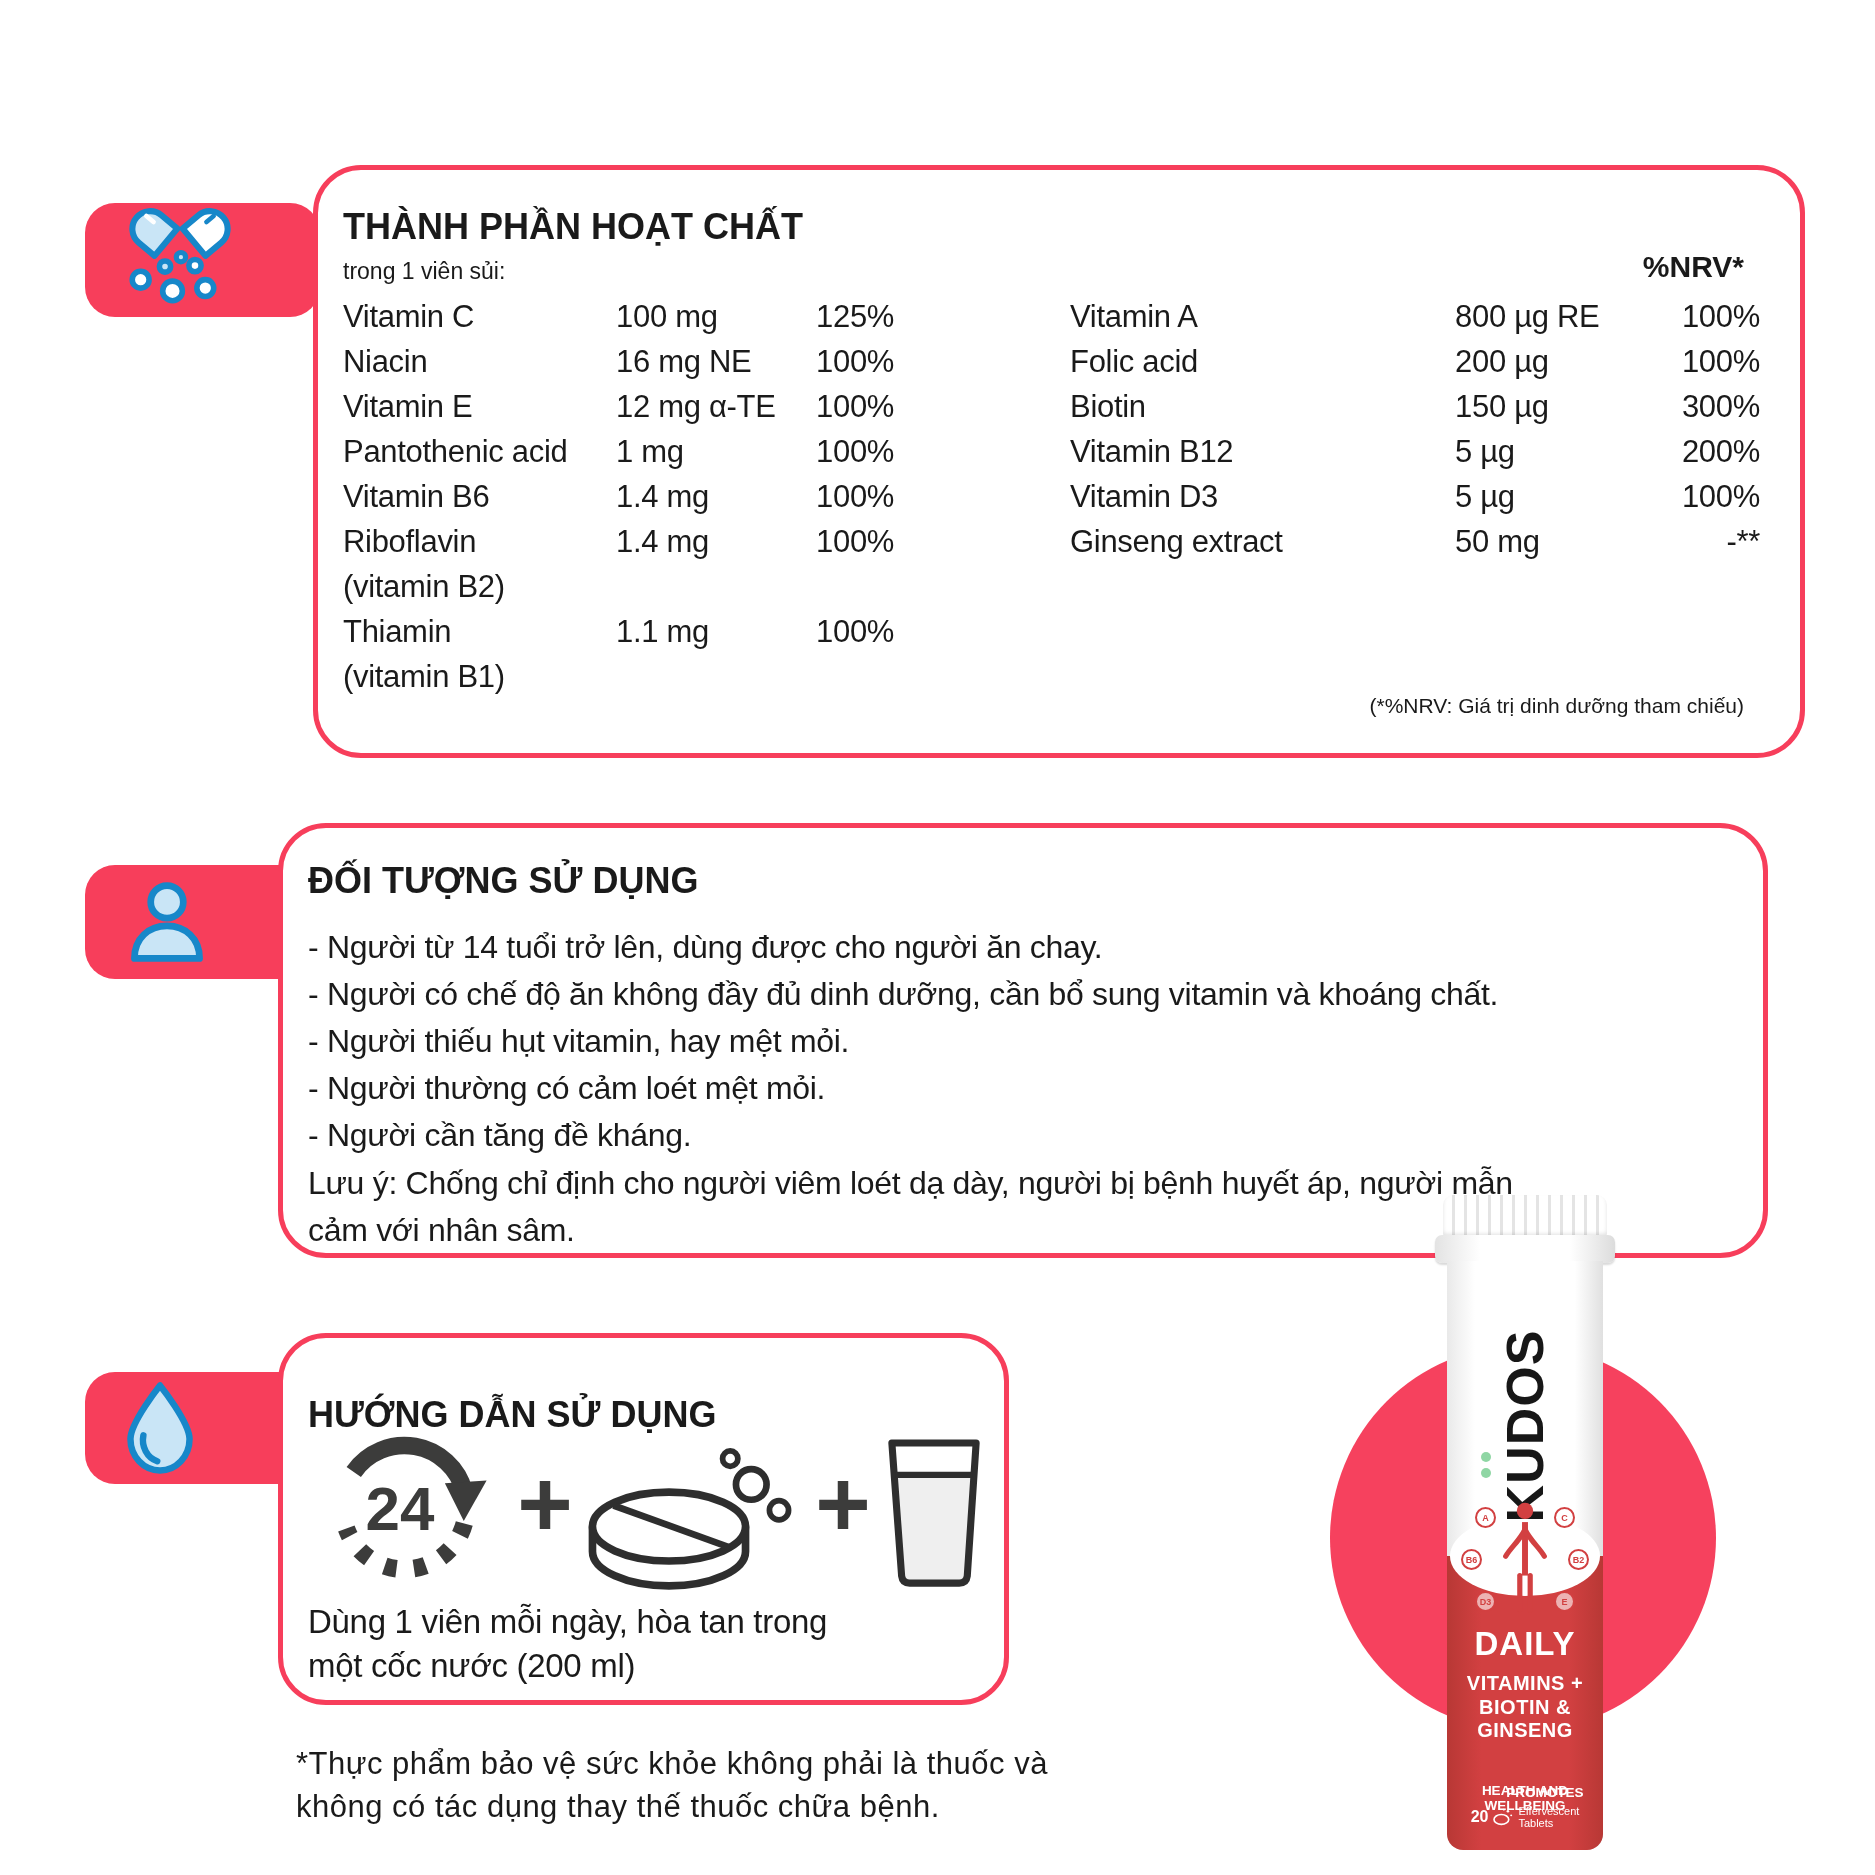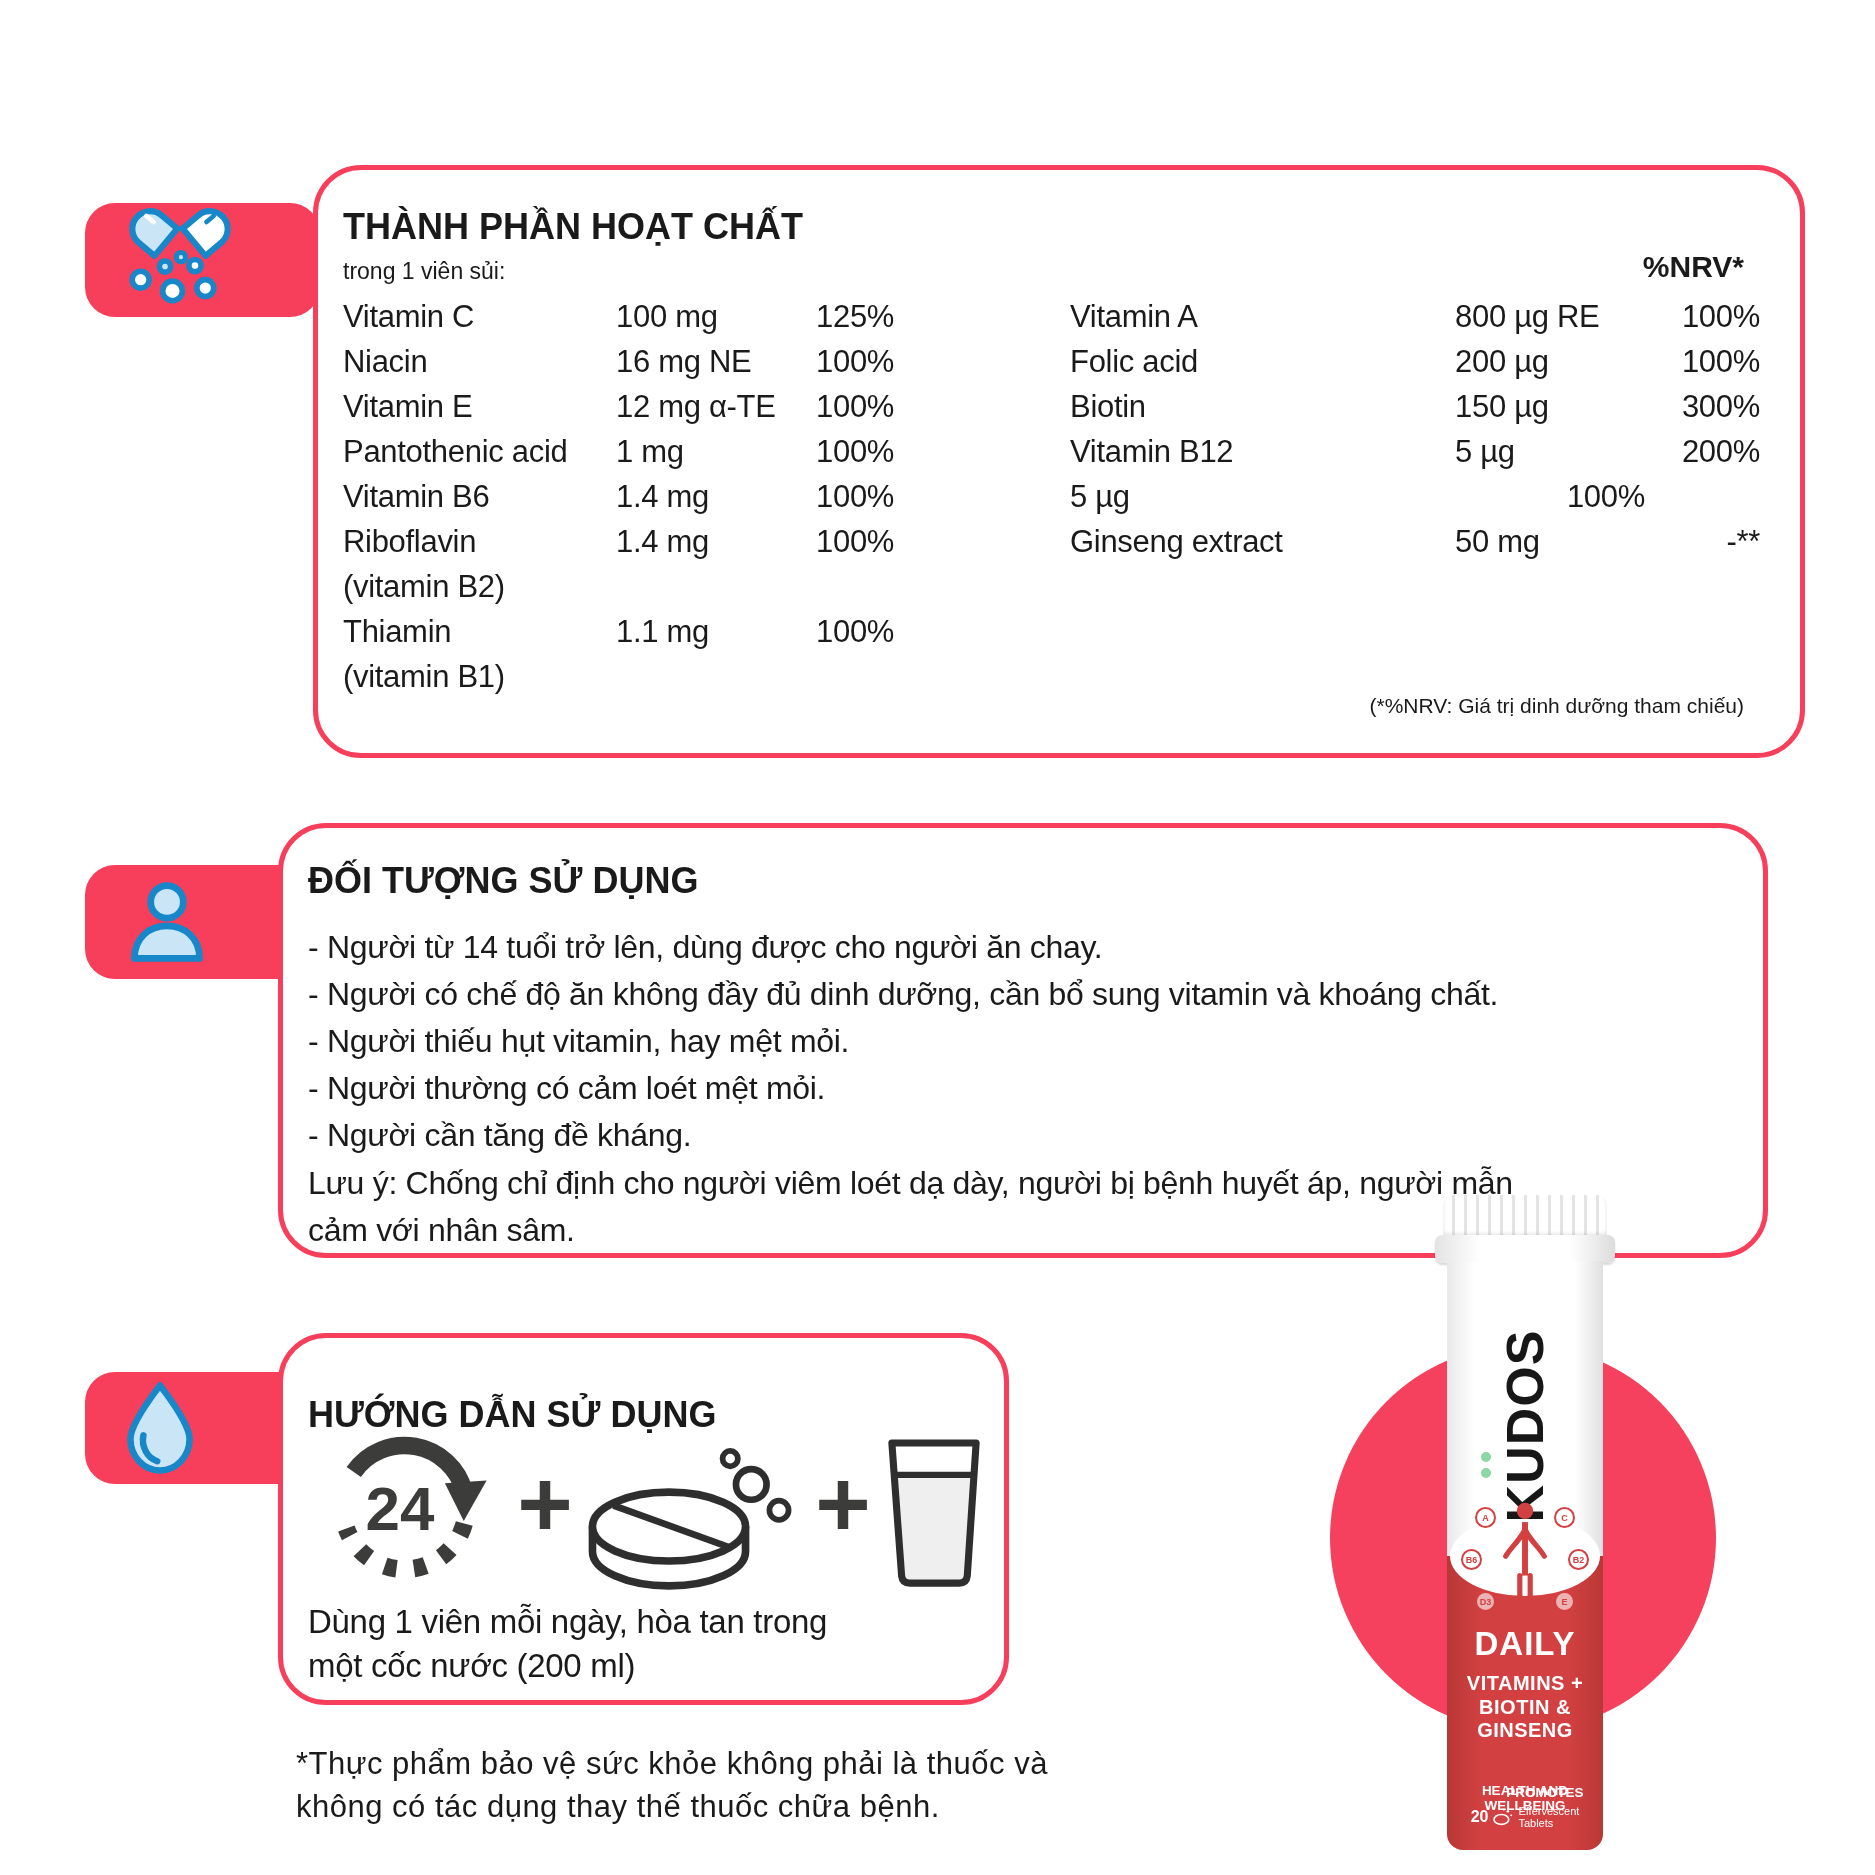--- a/index.html
+++ b/index.html
@@ -163,20 +163,21 @@
         <span>Biotin</span>
         <span>150 µg</span>
         <span class="cell-nrv">300%</span>
       </div>
       <div class="row">
         <span>Vitamin B12</span>
         <span>5 µg</span>
         <span class="cell-nrv">200%</span>
       </div>
       <div class="row">
+        <span>Vitamin D3</span>
         <span>5 µg</span>
         <span class="cell-nrv">100%</span>
       </div>
       <div class="row">
         <span>Ginseng extract</span>
         <span>50 mg</span>
         <span class="cell-nrv">-**</span>
       </div>
     </div>
 

